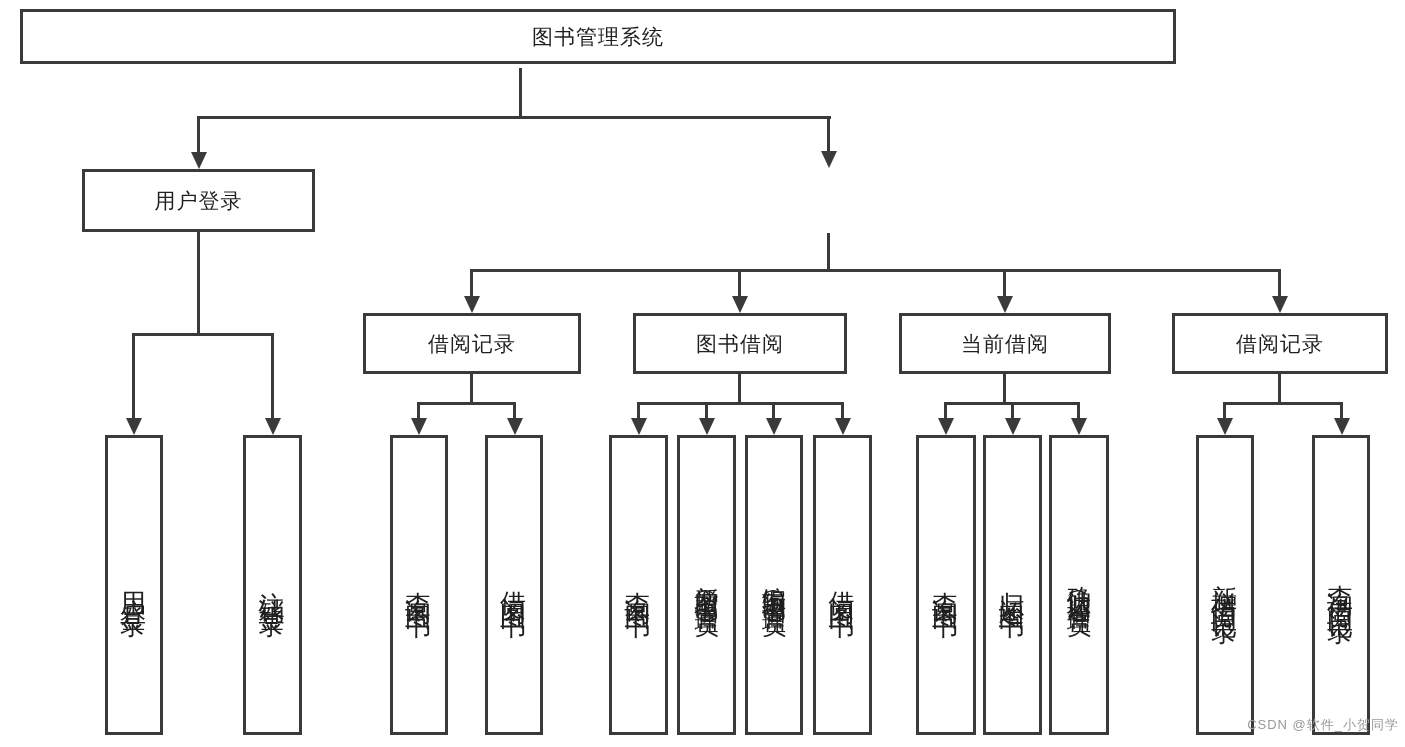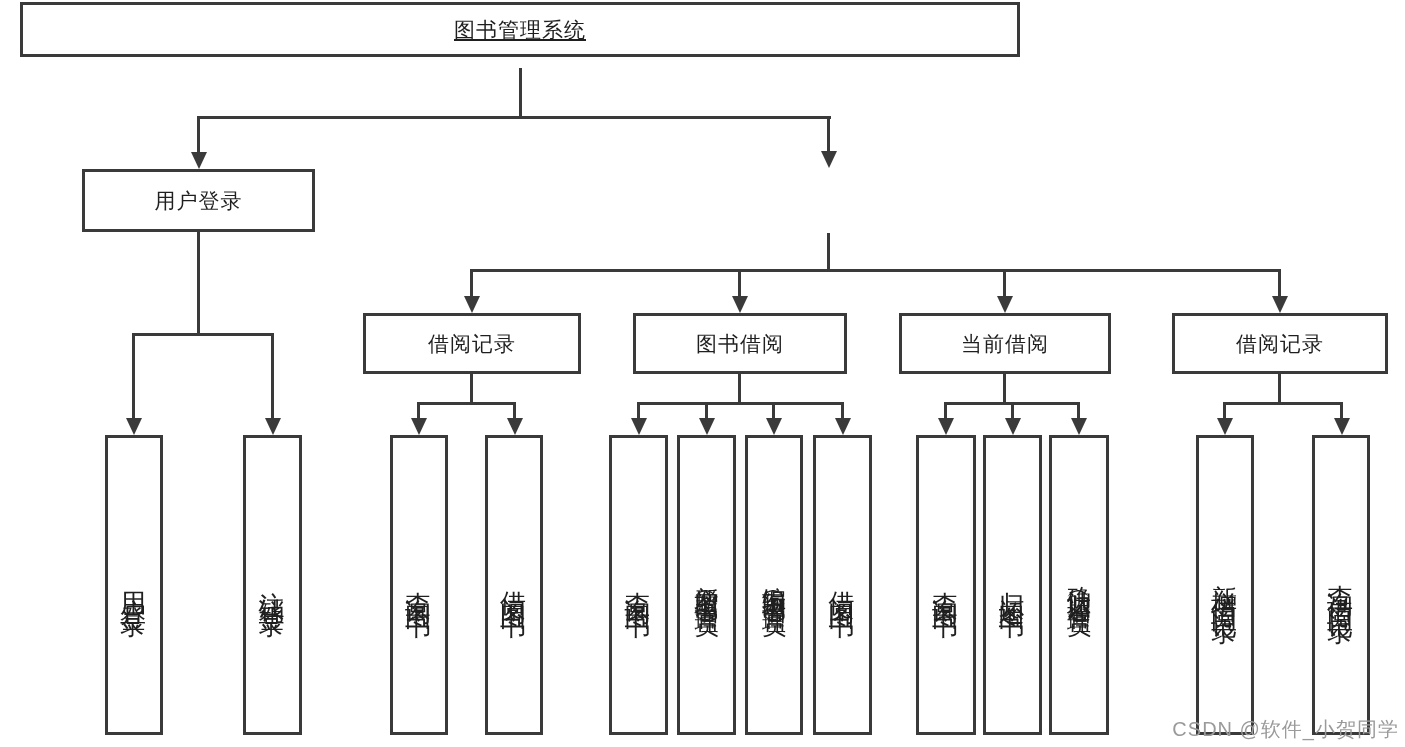--- a/index.html
+++ b/index.html
@@ -60,32 +60,32 @@
     transform: translateX(-50%);
     width: 0; height: 0;
     border-left: 8px solid transparent;
     border-right: 8px solid transparent;
     border-top: 17px solid var(--line);
   }
   .watermark {
     position: absolute;
     top: 716px;
     right: 6px;
-    font-size: 20px;
+    font-size: 13px;
     color: var(--watermark);
     letter-spacing: 1px;
     z-index: 5;
   }
 </style>
 </head>
 <body>
 
 <div class="canvas">
 
-  <div class="box" style="left:20px; top:2px; width:1000px; height:55px;text-decoration:underline;">图书管理系统</div>
+  <div class="box" style="left:20px; top:9px; width:1156px; height:55px;">图书管理系统</div>
 
   <div class="v" style="left:519px; top:68px; height:51px;"></div>
   <div class="h" style="left:197px; top:116px; width:634px;"></div>
   <div class="drop" style="left:197px; top:116px; height:36px;"></div>
   <div class="drop" style="left:827px; top:116px; height:35px;"></div>
 
   <div class="box" style="left:82px; top:169px; width:233px; height:63px;">用户登录</div>
 
   <div class="v" style="left:197px; top:232px; height:104px;"></div>
   <div class="h" style="left:132px; top:333px; width:142px;"></div>

